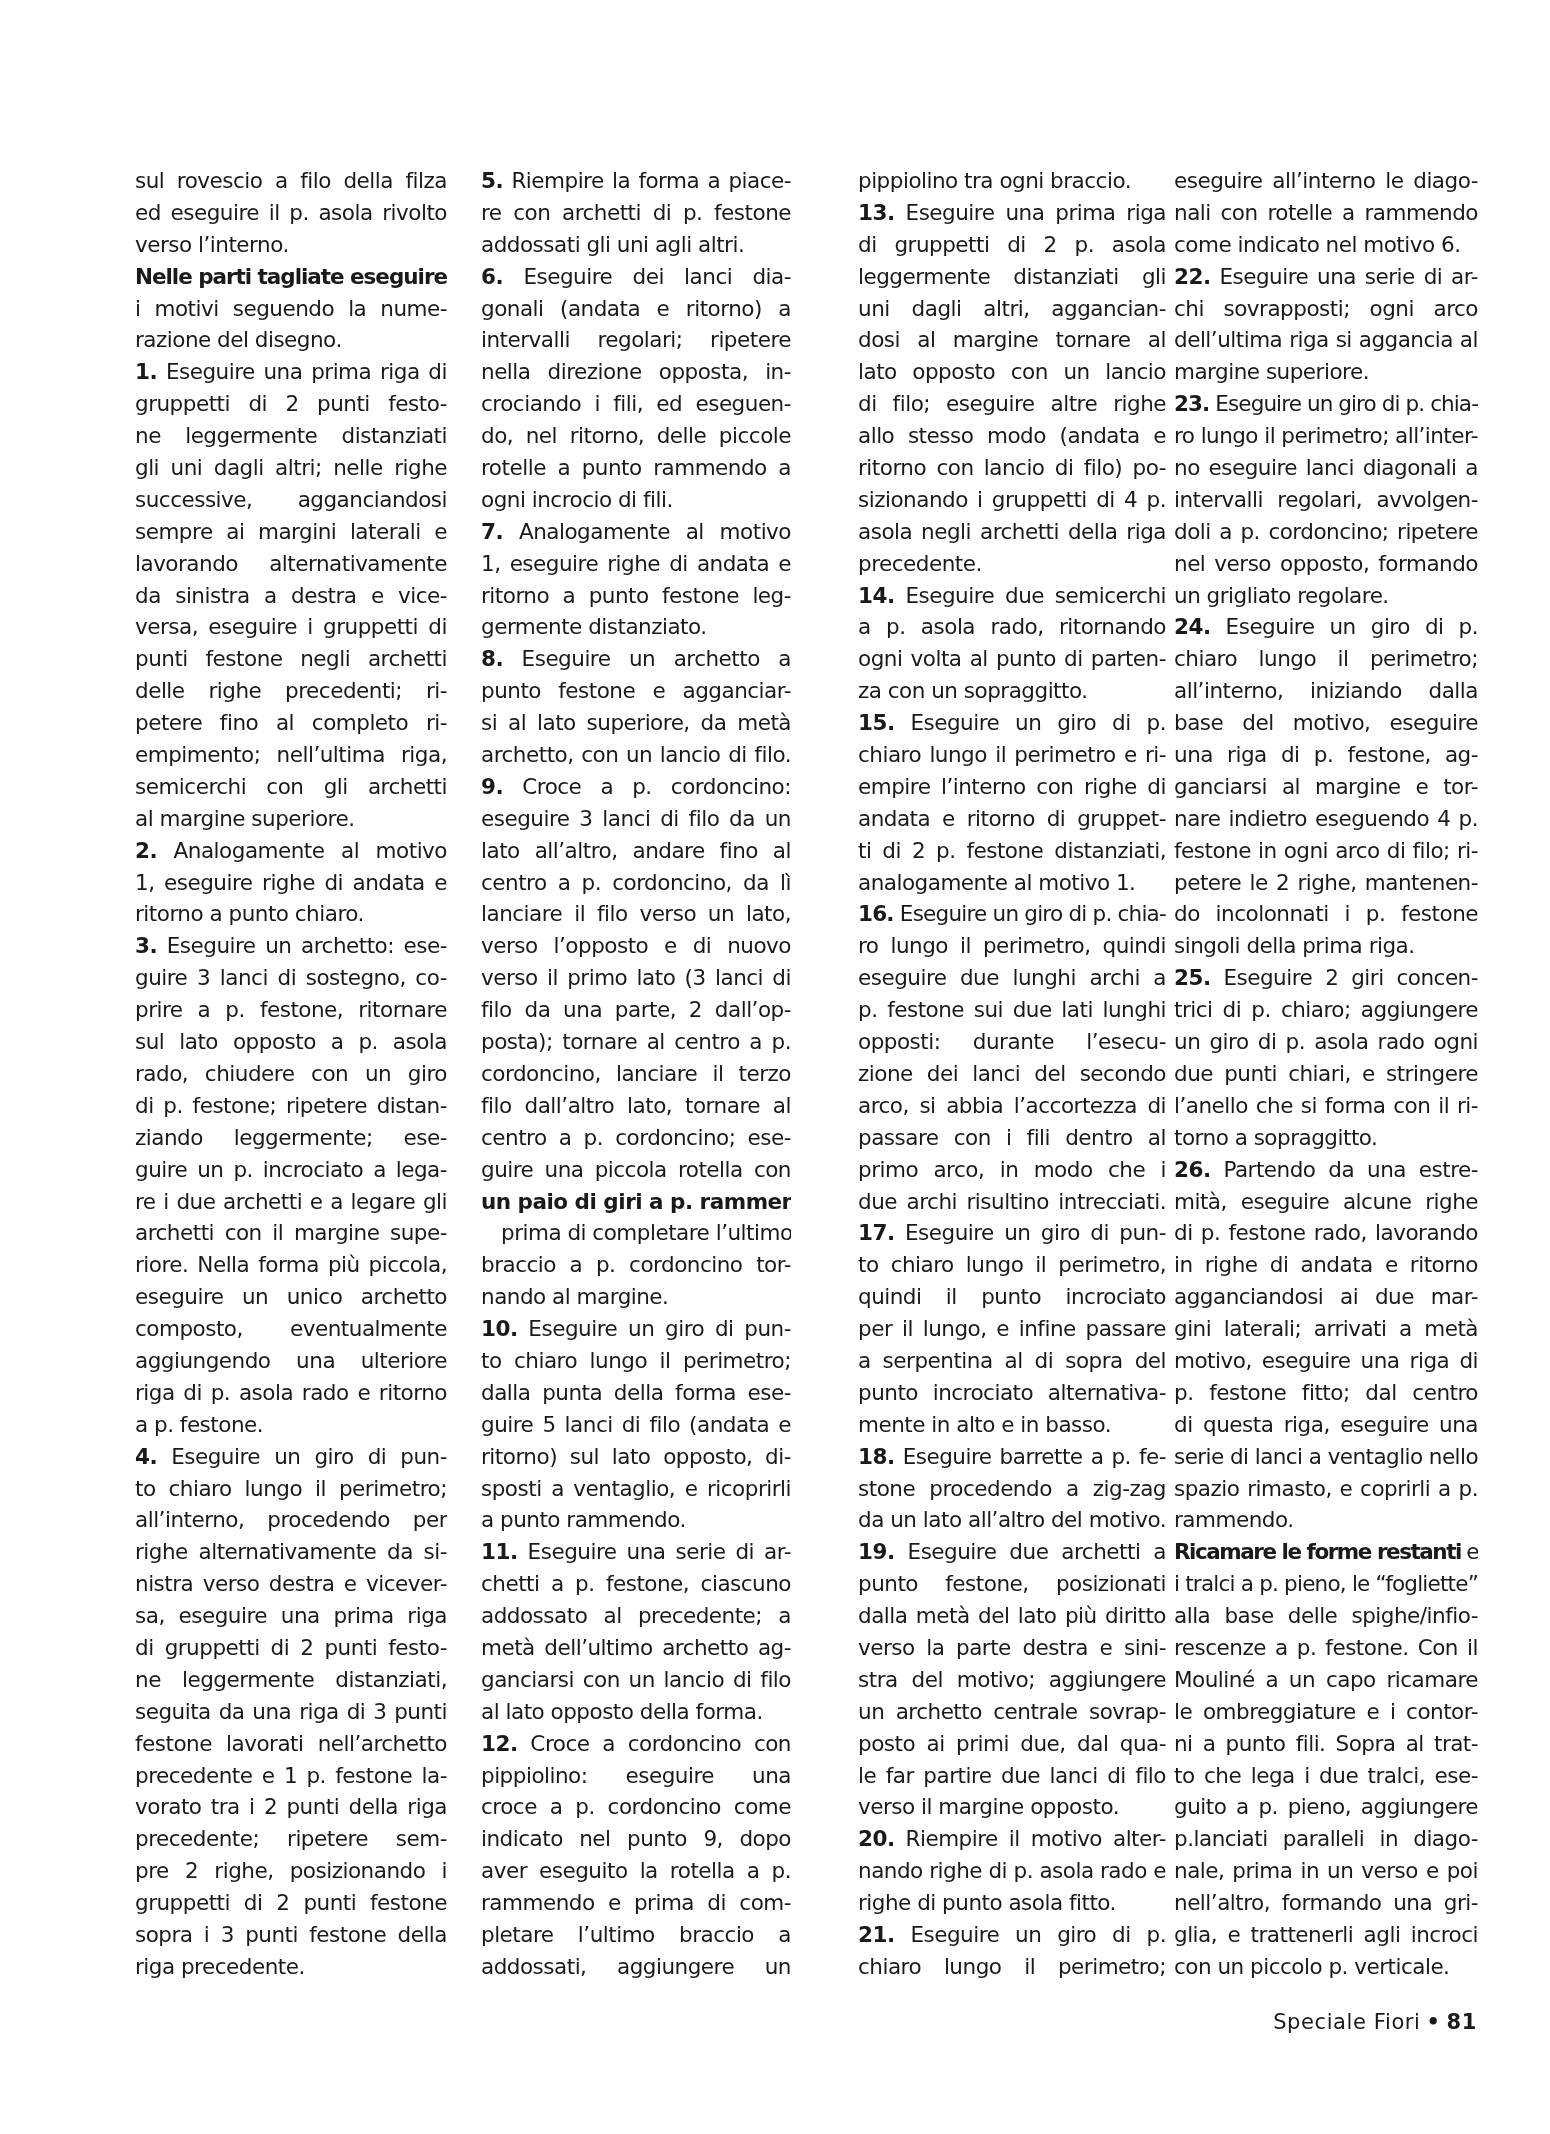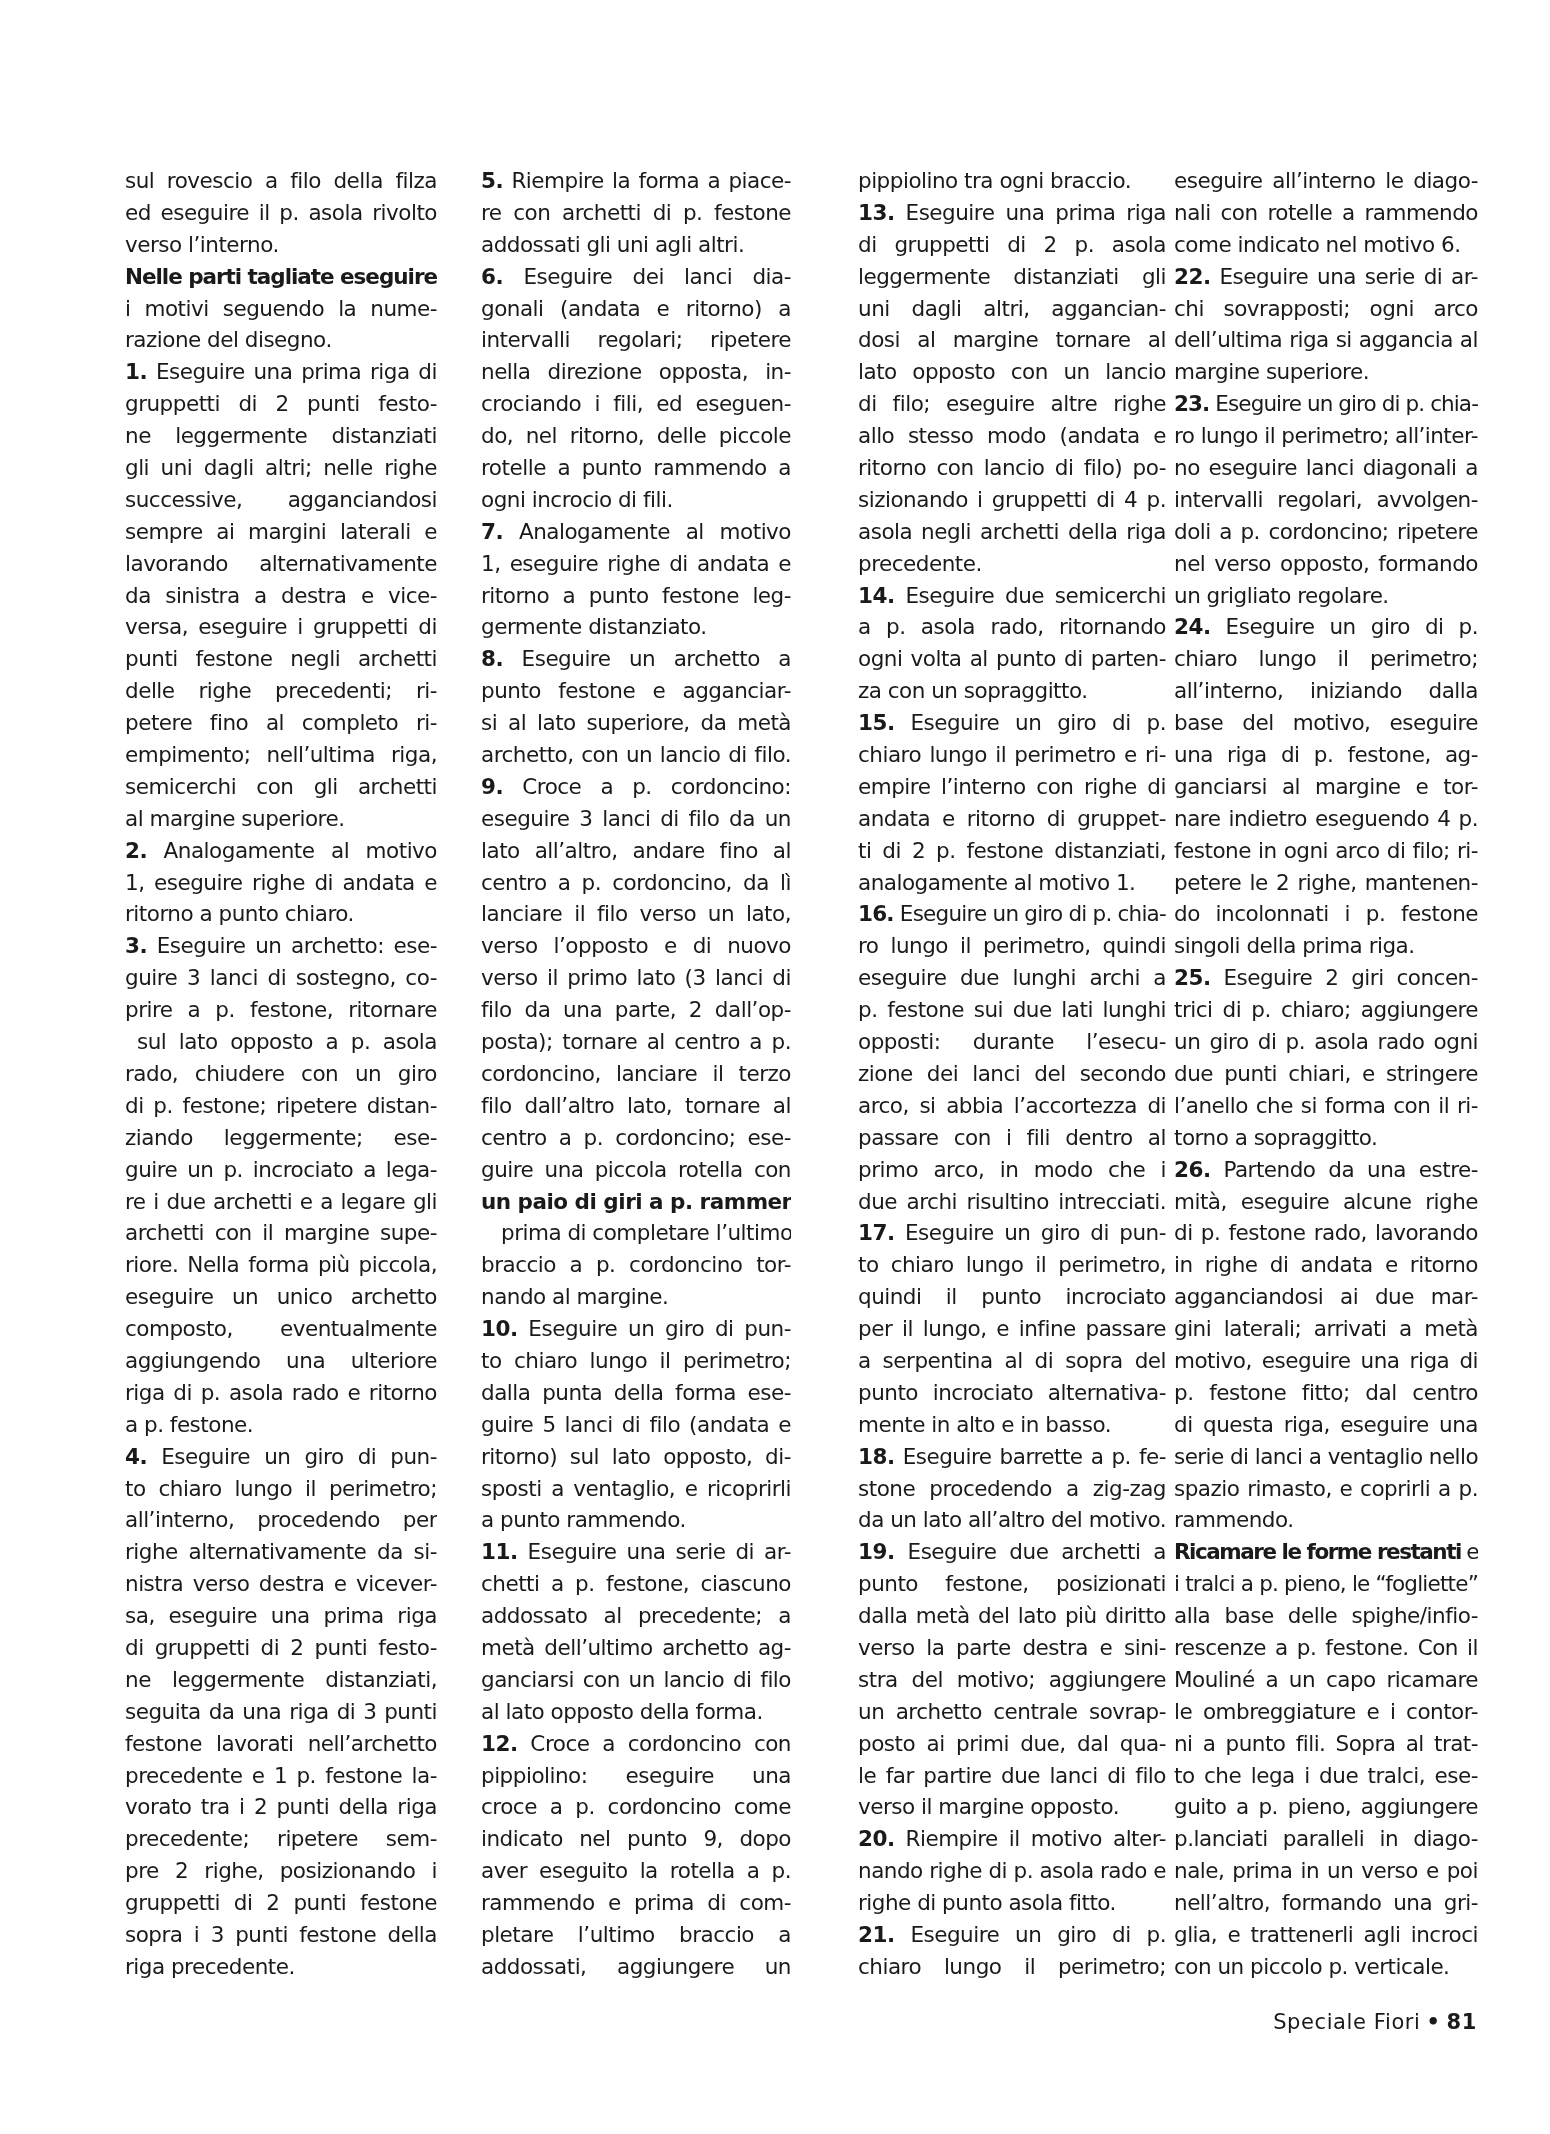--- a/index.html
+++ b/index.html
@@ -1,19 +1,19 @@
 <!DOCTYPE html>
 <html><head>
 <meta charset="utf-8">
 <style>
   html, body { margin: 0; padding: 0; background: #ffffff; }
   body { width: 1550px; height: 2134px; position: relative; overflow: hidden;
          font-family: "DejaVu Sans", sans-serif; color: #1a1a1a; }
   .col { position: absolute; top: 165px; width: 312px; }
-  .col-1 { left: 125px; }
+  .col-1 { left: 135px; }
   .col-2 { left: 481px; width: 310px; }
   .col-3 { left: 858px; width: 308px; }
   .col-4 { left: 1174px; width: 304px; }
   .line { display: block; height: 31.9px; line-height: 31.9px; font-size: 21.5px;
           white-space: nowrap; text-align: justify; text-align-last: justify;
           letter-spacing: -0.5px; overflow: hidden; }
   .line.last { text-align-last: left; }
   .b { font-weight: bold; }
   .footer { position: absolute; top: 2010px; right: 73px; font-size: 21px;
             letter-spacing: 0.6px; color: #1a1a1a; }
@@ -45,21 +45,21 @@
       <span class="line" style="white-space: nowrap; display: block;"><span><span>petere fino al completo ri-</span></span></span>
       <span class="line" style="white-space: nowrap; display: block;"><span><span>empimento; nell’ultima riga,</span></span></span>
       <span class="line" style="white-space: nowrap; display: block;"><span><span>semicerchi con gli archetti</span></span></span>
       <span class="line last"><span>al margine superiore.</span></span>
       <span class="line" style="white-space: nowrap; display: block;"><span><span class="b">2.</span><span> Analogamente al motivo</span></span></span>
       <span class="line" style="white-space: nowrap; display: block;"><span><span>1, eseguire righe di andata e</span></span></span>
       <span class="line last"><span>ritorno a punto chiaro.</span></span>
       <span class="line" style="white-space: nowrap; display: block;"><span><span class="b">3.</span><span> Eseguire un archetto: ese-</span></span></span>
       <span class="line" style="white-space: nowrap; display: block;"><span><span>guire 3 lanci di sostegno, co-</span></span></span>
       <span class="line" style="white-space: nowrap; display: block;"><span><span>prire a p. festone, ritornare</span></span></span>
-      <span class="line" style="white-space: nowrap; display: block; margin-left: 12px;"><span><span>sul lato opposto a p. asola</span></span></span>
+      <span class="line" style="white-space: nowrap; display: block;"><span><span>sul lato opposto a p. asola</span></span></span>
       <span class="line" style="white-space: nowrap; display: block;"><span><span>rado, chiudere con un giro</span></span></span>
       <span class="line" style="white-space: nowrap; display: block;"><span><span>di p. festone; ripetere distan-</span></span></span>
       <span class="line" style="white-space: nowrap; display: block;"><span><span>ziando leggermente; ese-</span></span></span>
       <span class="line" style="white-space: nowrap; display: block;"><span><span>guire un p. incrociato a lega-</span></span></span>
       <span class="line" style="white-space: nowrap; display: block;"><span><span>re i due archetti e a legare gli</span></span></span>
       <span class="line" style="white-space: nowrap; display: block;"><span><span>archetti con il margine supe-</span></span></span>
       <span class="line" style="white-space: nowrap; display: block;"><span><span>riore. Nella forma più piccola,</span></span></span>
       <span class="line" style="white-space: nowrap; display: block;"><span><span>eseguire un unico archetto</span></span></span>
       <span class="line" style="white-space: nowrap; display: block;"><span><span>composto, eventualmente</span></span></span>
       <span class="line" style="white-space: nowrap; display: block;"><span><span>aggiungendo una ulteriore</span></span></span>

